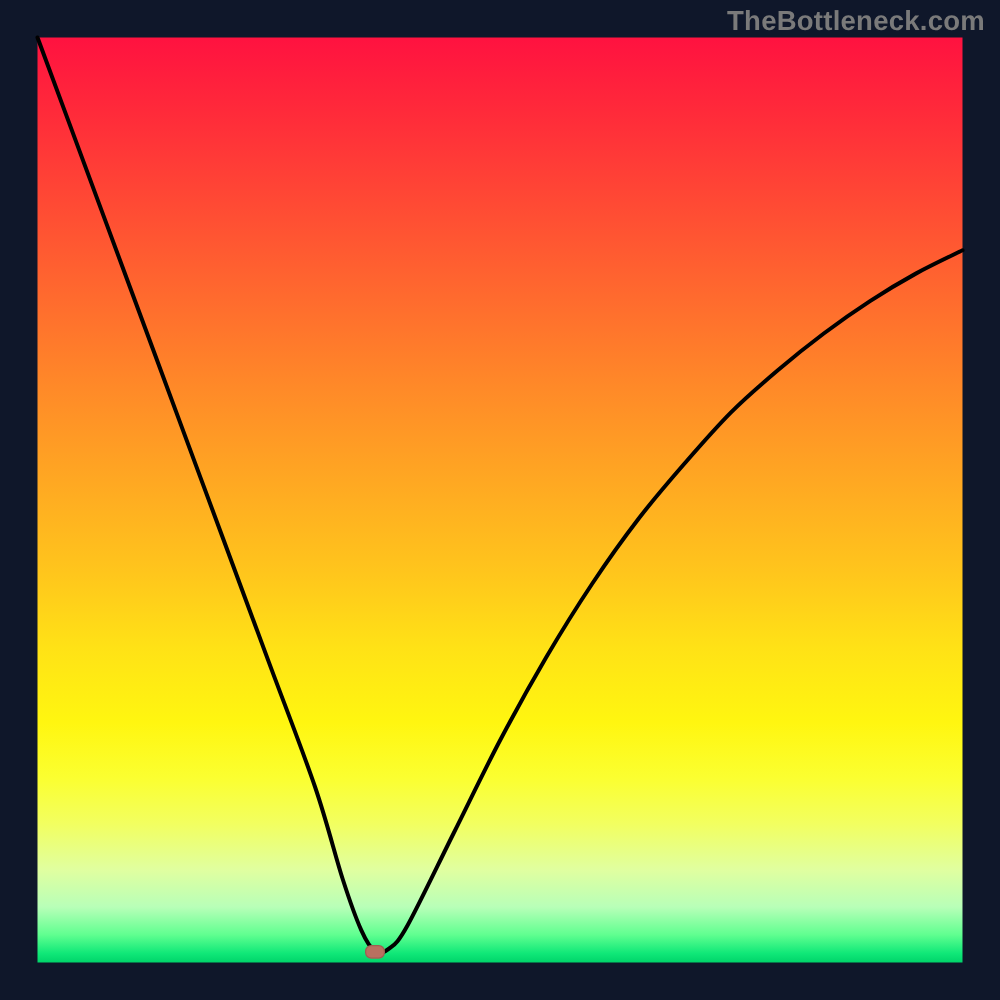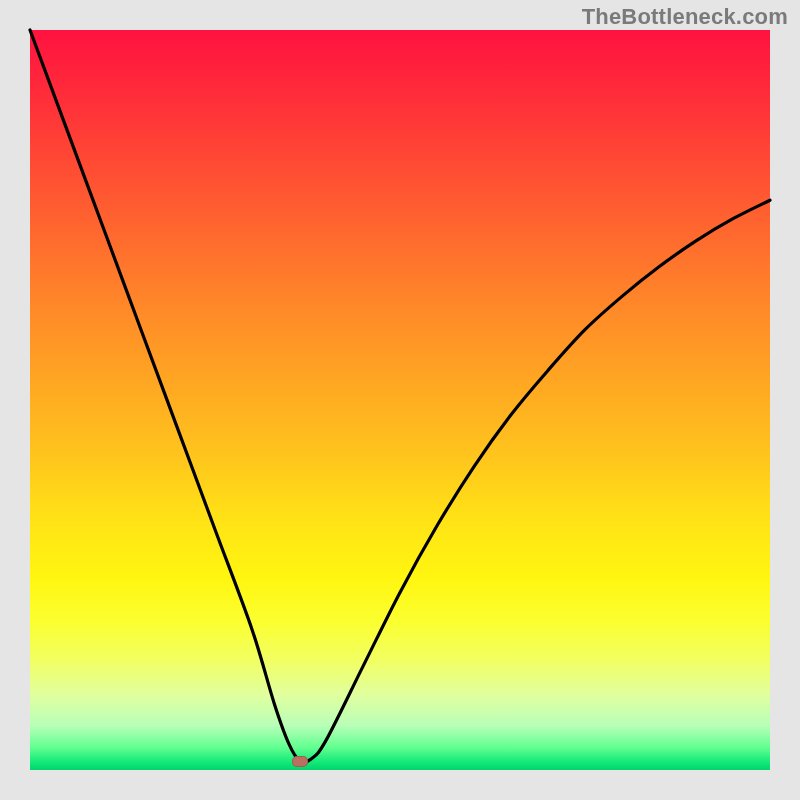--- a/index.html
+++ b/index.html
@@ -8,21 +8,21 @@
     width: 800px;
     height: 800px;
     background: #000;
     font-family: Arial, Helvetica, sans-serif;
     overflow: hidden;
   }
   .frame {
     position: relative;
     width: 800px;
     height: 800px;
-    background: #e5e5e5;
+    background: #0f172a;
   }
   .watermark {
     position: absolute;
     top: 4px;
     right: 12px;
     color: #7a7a7a;
     font-size: 22px;
     font-weight: 600;
     letter-spacing: 0.2px;
     user-select: none;

